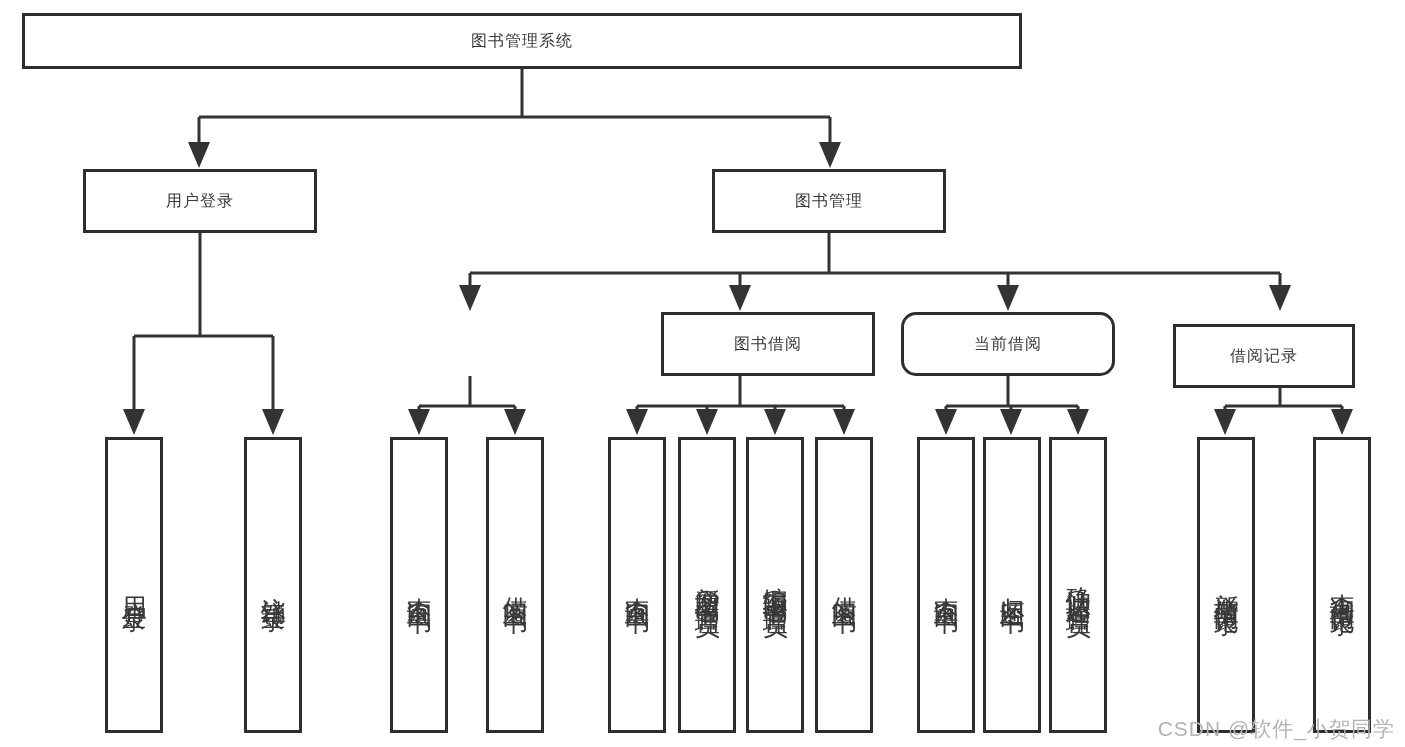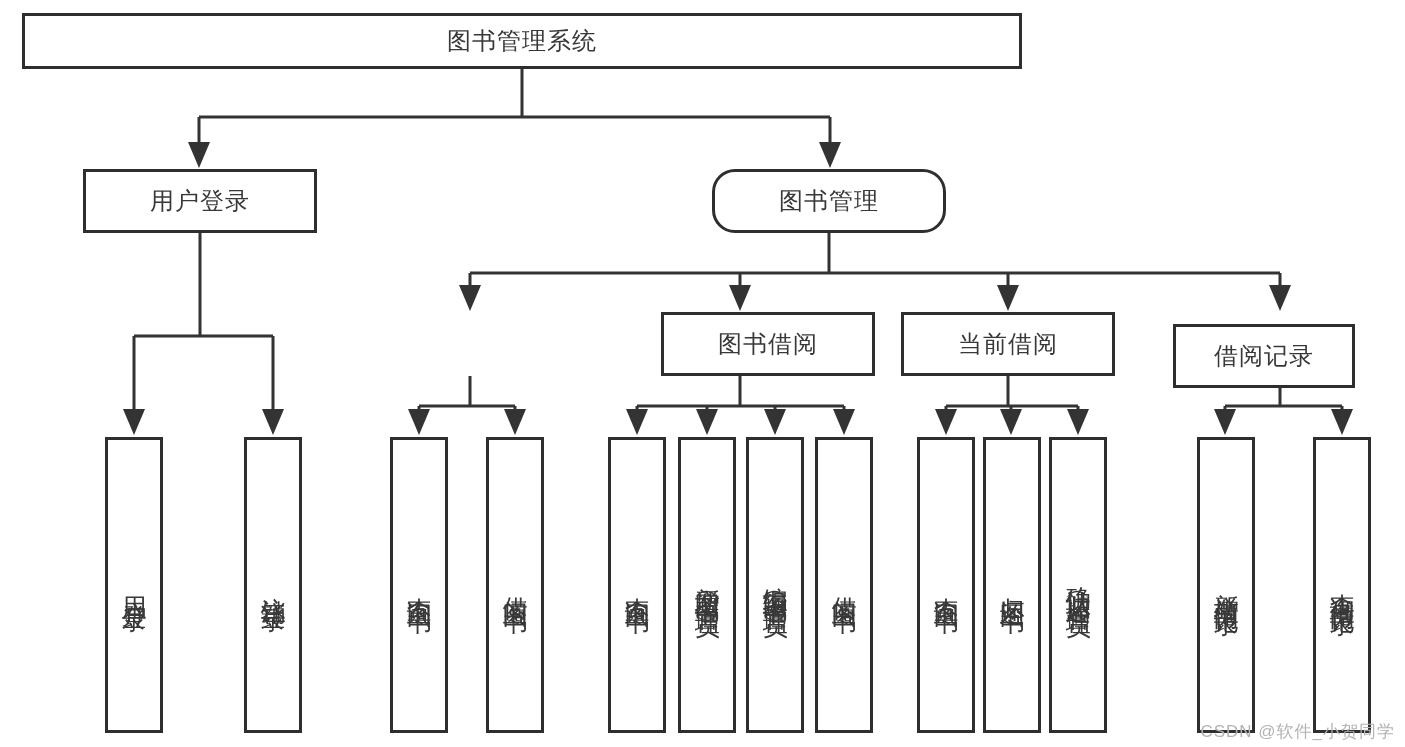--- a/index.html
+++ b/index.html
@@ -18,21 +18,21 @@
     width: 1405px; height: 747px;
   }
   .box {
     position: absolute;
     box-sizing: border-box;
     border: 3px solid #2e2e2e;
     background: #ffffff;
     display: flex;
     align-items: center;
     justify-content: center;
-    font-size: 24px;
+    font-size: 16px;
     letter-spacing: 1px;
     color: #383838;
   }
   .leaf {
     position: absolute;
     top: 437px;
     width: 58px;
     height: 296px;
     box-sizing: border-box;
     border: 3px solid #2e2e2e;
@@ -47,21 +47,21 @@
     text-orientation: mixed;
     font-size: 25px;
     letter-spacing: 4px;
     line-height: 1.1;
     white-space: nowrap;
   }
   .watermark {
     position: absolute;
     right: 10px;
     bottom: 4px;
-    font-size: 17px;
+    font-size: 21px;
     letter-spacing: 1px;
     color: #b3b3b3;
     z-index: 10;
     white-space: nowrap;
   }
 </style>
 </head>
 <body>
 
 <div class="stage">
@@ -109,24 +109,24 @@
       <polygon points="1067,409 1089,409 1078,435"></polygon>
 
       <polygon points="1214,409 1236,409 1225,435"></polygon>
       <polygon points="1331,409 1353,409 1342,435"></polygon>
     </g>
   </svg>
 
   <div class="box" style="left:22px; top:13px; width:1000px; height:56px;">图书管理系统</div>
 
   <div class="box" style="left:83px; top:169px; width:234px; height:64px;">用户登录</div>
-  <div class="box" style="left:712px; top:169px; width:234px; height:64px;border-radius:23px;">图书管理</div>
+  <div class="box" style="left:712px; top:169px; width:234px; height:64px;">图书管理</div>
 
   <div class="box" style="left:633px; top:312px; width:214px; height:64px;margin-left:28px;">图书借阅</div>
-  <div class="box" style="left:901px; top:312px; width:214px; height:64px;">当前借阅</div>
+  <div class="box" style="left:901px; top:312px; width:214px; height:64px;border-radius:15px;">当前借阅</div>
   <div class="box" style="left:1173px; top:312px; width:182px; height:64px;margin-top:12px;">借阅记录</div>
 
   <div class="leaf" style="left:105px;">
     <span>用户登录</span>
   </div>
   <div class="leaf" style="left:244px;">
     <span>注销登录</span>
   </div>
   <div class="leaf" style="left:390px;">
     <span>查询图书</span>

